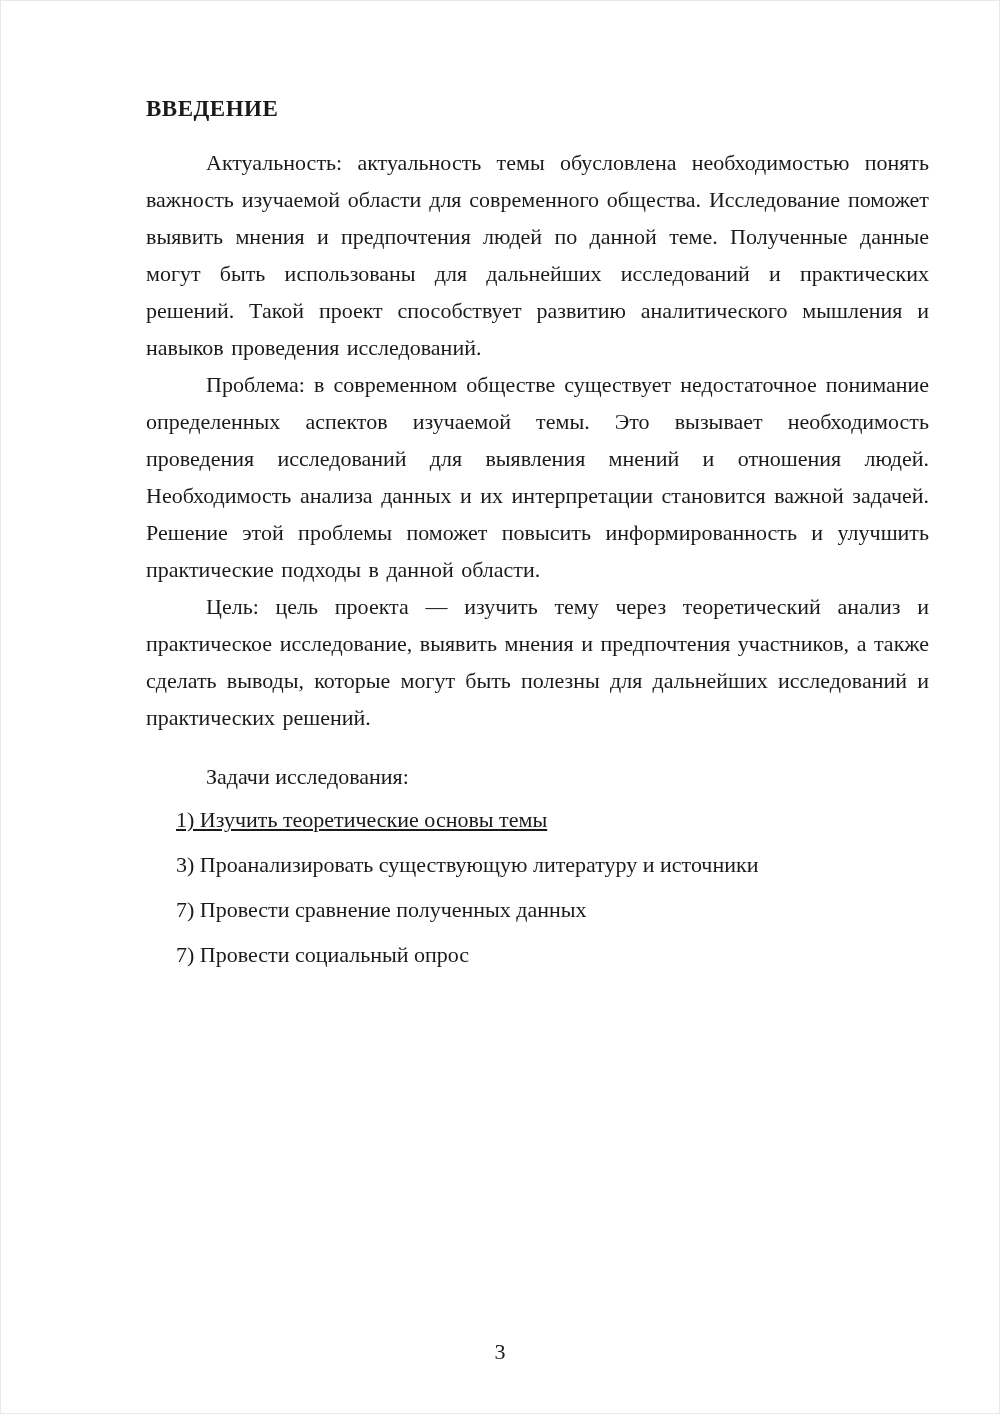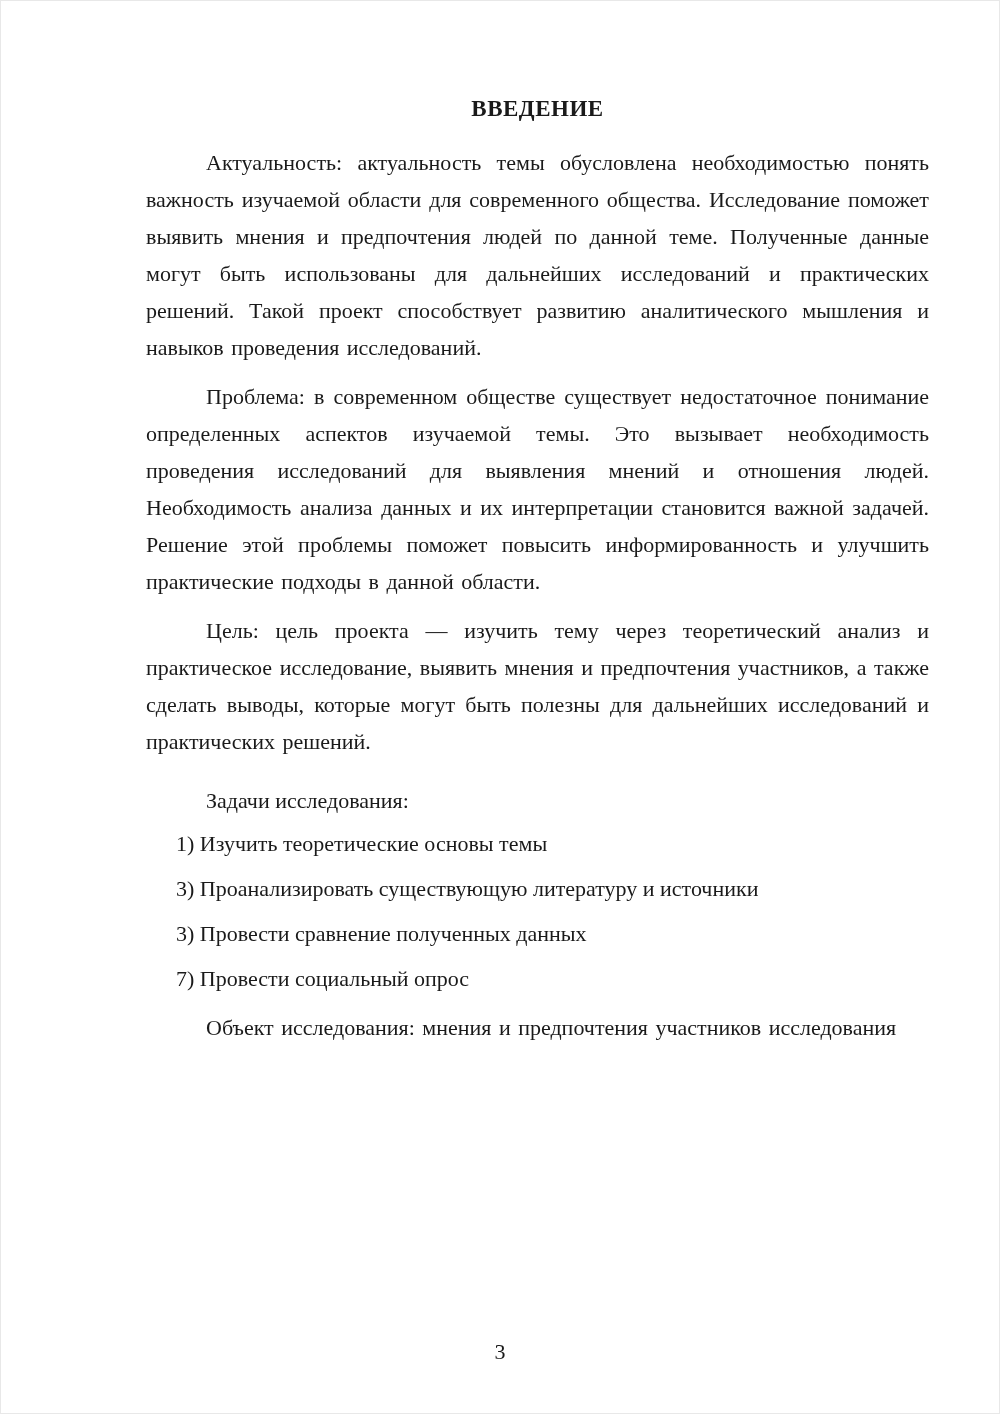--- a/index.html
+++ b/index.html
@@ -11,49 +11,48 @@
     position: relative;
     width: 1000px;
     height: 1414px;
     margin: 0 auto;
     background: #ffffff;
     border: 1px solid #e8e8e8;
     padding: 95px 70px 0 145px;
     color: #1a1a1a;
   }
   .doc-title {
-    text-align: center;
+    text-align: left;
     font-weight: bold;
     font-size: 23px;
     letter-spacing: 0.5px;
     margin-bottom: 22px;
   }
   .para {
     font-size: 22px;
     line-height: 37px;
     text-align: justify;
     text-indent: 60px;
     word-spacing: 2px;
-    margin-top: 12px;
   }
   .tasks-heading {
     font-size: 22px;
     line-height: 37px;
     text-indent: 60px;
     margin-top: 22px;
     margin-bottom: 6px;
   }
   .task-item {
     font-size: 22px;
     line-height: 37px;
     margin-left: 30px;
     margin-top: 8px;
     margin-bottom: 8px;
   }
-  .task-item:first-of-type { margin-top: 2px; }
+  .task-item:first-of-type { margin-top: 2px; text-decoration: underline; }
   .page-number {
     position: absolute;
     bottom: 48px;
     left: 0;
     width: 100%;
     text-align: center;
     font-size: 22px;
     color: #1a1a1a;
   }
 </style>
@@ -69,24 +68,23 @@
   <p class="para">Проблема: в современном обществе существует недостаточное понимание определенных аспектов изучаемой темы. Это вызывает необходимость проведения исследований для выявления мнений и отношения людей. Необходимость анализа данных и их интерпретации становится важной задачей. Решение этой проблемы поможет повысить информированность и улучшить практические подходы в данной области.</p>
 
   <p class="para">Цель: цель проекта — изучить тему через теоретический анализ и практическое исследование, выявить мнения и предпочтения участников, а также сделать выводы, которые могут быть полезны для дальнейших исследований и практических решений.</p>
 
   <p class="tasks-heading">Задачи исследования:</p>
 
   <div class="task-item">1) Изучить теоретические основы темы</div>
 
   <div class="task-item">3) Проанализировать существующую литературу и источники</div>
 
-  <div class="task-item">3) Провести сравнение полученных данных</div>
+  <div class="task-item">7) Провести сравнение полученных данных</div>
 
   <div class="task-item">7) Провести социальный опрос</div>
 
 
-  <p class="para">Объект исследования: мнения и предпочтения участников исследования</p>
 
 
 
   <div class="page-number">3</div>
 
 </div>
 
 </body></html>

